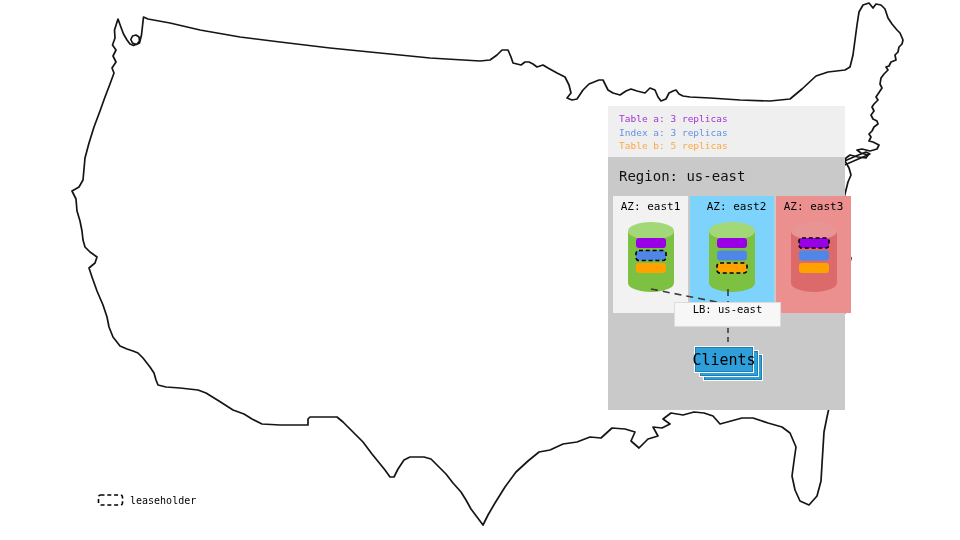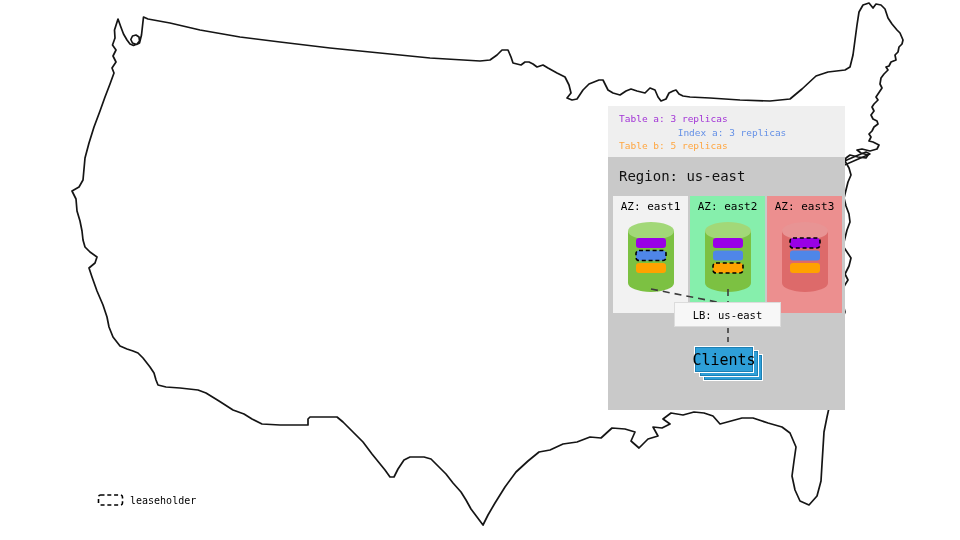--- a/index.html
+++ b/index.html
@@ -7,21 +7,21 @@
   svg.map{position:absolute;left:0;top:0;z-index:0;}
   .legend-box{position:absolute;left:608px;top:106px;width:237px;height:51px;box-sizing:border-box;padding:6px 0 0 11px;z-index:2;}
   .legend-line{font-size:9.5px;line-height:13.6px;white-space:pre;}
   .region-box{position:absolute;left:608px;top:157px;width:237px;height:253px;z-index:2;}
   .region-title{position:absolute;left:11px;top:11px;font-size:14px;color:#111;white-space:pre;}
   .az-row{position:absolute;left:5px;top:39px;display:flex;gap:2px;}
   .az{width:75px;height:117px;position:relative;}
   .az-label{text-align:center;margin-top:4px;font-size:11px;color:#000;white-space:pre;}
   .cyl{position:absolute;left:50%;transform:translateX(-50%);top:25px;width:46px;height:72px;}
   svg.connectors{position:absolute;left:0;top:0;z-index:3;pointer-events:none;}
-  .lb-box{position:absolute;left:674px;top:302px;width:107px;height:25px;box-sizing:border-box;border:1px solid #dcdcdc;display:flex;align-items:center;justify-content:center;font-size:10.5px;color:#000;z-index:4;white-space:pre;}
+  .lb-box{position:absolute;left:674px;top:302px;width:107px;height:25px;box-sizing:border-box;border:1px solid #dcdcdc;display:flex;align-items:flex-start;justify-content:center;font-size:10.5px;color:#000;z-index:4;white-space:pre;}
   .client-layer{position:absolute;width:58px;height:25px;box-sizing:border-box;border:1px solid #1c7fb3;box-shadow:0 0 0 1px #ffffff;z-index:4;}
   .client-main{display:flex;align-items:center;justify-content:center;font-size:15px;color:#000;}
   .lease-legend{position:absolute;left:97px;top:449px;display:flex;align-items:center;gap:5px;z-index:2;margin-top:44px;}
   .lease-legend-label{font-size:10px;color:#000;}
 </style>
 </head>
 <body>
 
 <svg class="map" width="960" height="540" viewBox="0 0 960 540">
   <path fill="none" stroke="#151515" stroke-width="1.7" stroke-linejoin="round" stroke-linecap="round" d="
@@ -47,21 +47,21 @@
   L295 425 L280 425 L262 424
   L252 419 L244 414 L233 410 L219 401 L206 393 L198 390 L180 388 L166 387 L158 385
   L156 380 L154 373 L150 367 L143 358 L138 353 L133 351 L127 349 L120 346 L113 337 L109 327 L107 317 L103 305 L97 291 L92 277 L89 268
   L95 263 L97 257 L90 252 L85 247 L83 240 L82 231 L80 221 L77 211 L76 199 L72 191 L79 187 L83 180 L84 169 L85 158
   L89 143 L94 127 L100 111 L105 97 L110 84 L114 73 L112 68 L116 62 L113 56 L116 50 L112.5 45 L115 38 L114.5 30 Z"></path>
   <path fill="none" stroke="#151515" stroke-width="1.5" stroke-linejoin="round" d="M823 170 L840 163 L856 156 L866 152 L870 154 L856 160 L840 167 L826 173 Z"></path>
 </svg>
 
 <div class="legend-box" style="background: rgb(239, 239, 239);">
   <div class="legend-line" style="color: rgb(162, 51, 214);">Table a: 3 replicas</div>
-  <div class="legend-line" style="color: rgb(100, 144, 230); text-align: center;">Index a: 3 replicas</div>
+  <div class="legend-line" style="color: rgb(100, 144, 230);">Index a: 3 replicas</div>
   <div class="legend-line" style="color: rgb(255, 166, 64);">Table b: 5 replicas</div>
 </div>
 
 <div class="region-box" style="background: rgb(201, 201, 201);">
   <div class="region-title">Region: us-east</div>
   <div class="az-row">
 
     <div class="az" style="background: rgb(242, 242, 242);">
       <div class="az-label">AZ: east1</div>
       <div class="cyl">
@@ -69,21 +69,21 @@
           <ellipse cx="23" cy="62" rx="23" ry="9" fill="#7cc142"></ellipse>
           <rect x="0" y="10" width="46" height="52" fill="#7cc142"></rect>
           <ellipse cx="23" cy="10" rx="23" ry="9" fill="#a2d878"></ellipse>
           <rect x="8" y="17" width="30" height="10" rx="3" fill="#9900e6"></rect>
           <rect x="8" y="29.5" width="30" height="10" rx="3" stroke="#000" stroke-width="1.6" stroke-dasharray="4 2.8" fill="#4f86e8"></rect>
           <rect x="8" y="42" width="30" height="10" rx="3" fill="#ffa200"></rect>
         </svg>
       </div>
     </div>
 
-    <div class="az" style="background: #86efac;">
+    <div class="az" style="background: #7dd3fc; padding-left: 9px;">
       <div class="az-label">AZ: east2</div>
       <div class="cyl">
         <svg width="46" height="72" viewBox="0 0 46 72">
           <ellipse cx="23" cy="62" rx="23" ry="9" fill="#7cc142"></ellipse>
           <rect x="0" y="10" width="46" height="52" fill="#7cc142"></rect>
           <ellipse cx="23" cy="10" rx="23" ry="9" fill="#a2d878"></ellipse>
           <rect x="8" y="17" width="30" height="10" rx="3" fill="#9900e6"></rect>
           <rect x="8" y="29.5" width="30" height="10" rx="3" fill="#4f86e8"></rect>
           <rect x="8" y="42" width="30" height="10" rx="3" stroke="#000" stroke-width="1.6" stroke-dasharray="4 2.8" fill="#ffa200"></rect>
         </svg>

